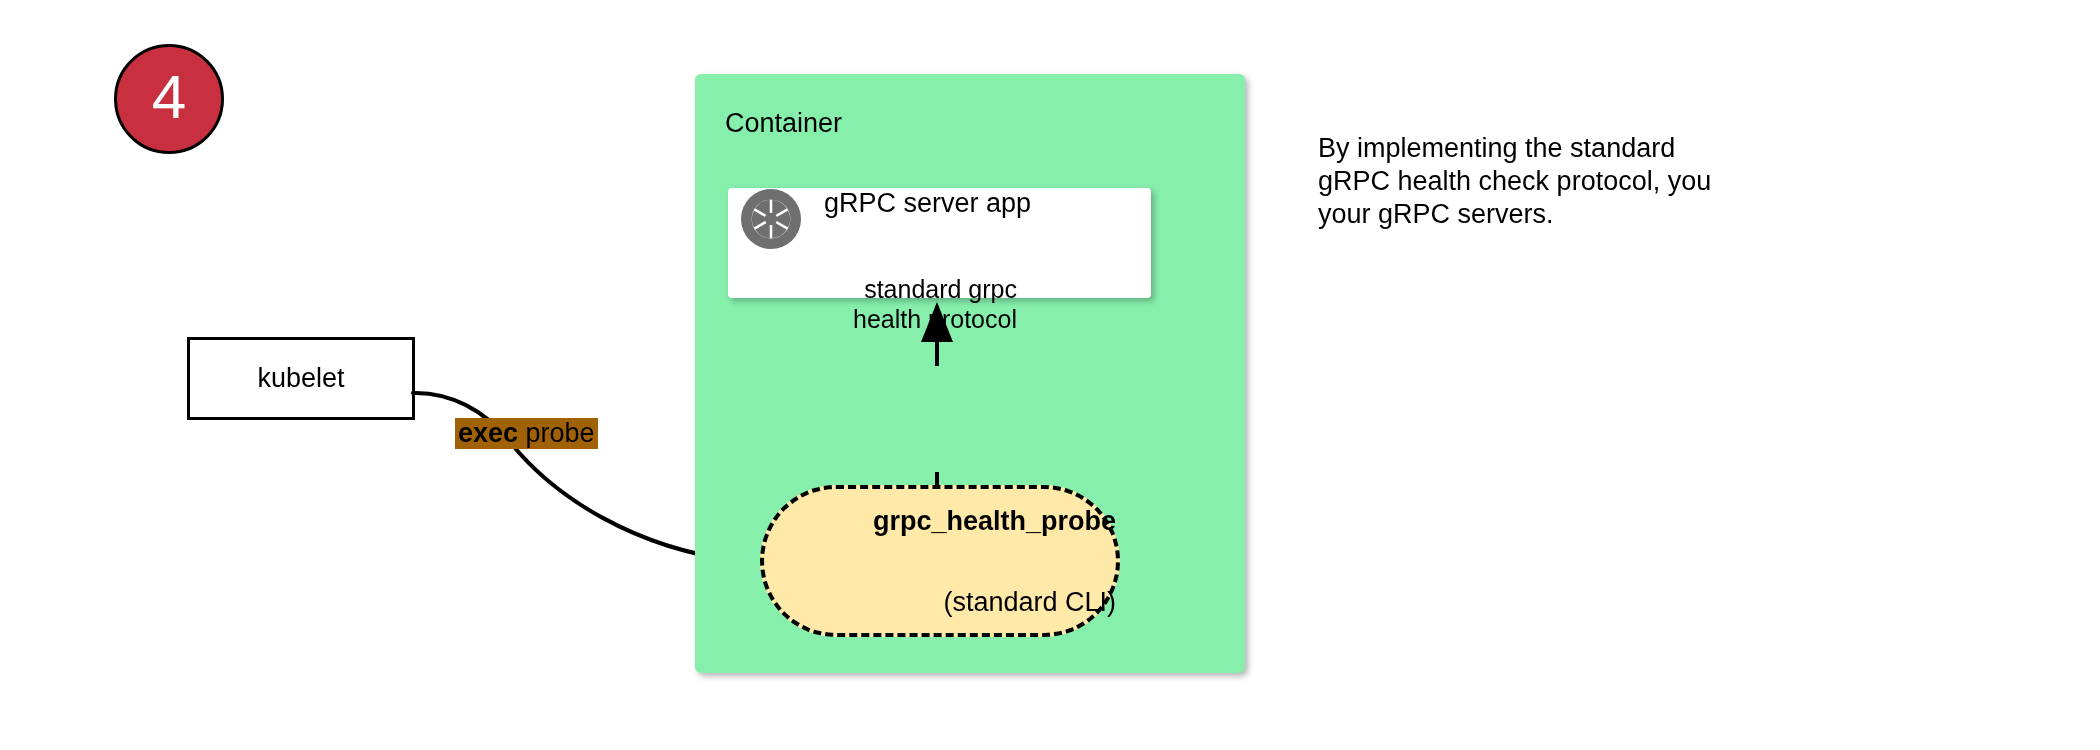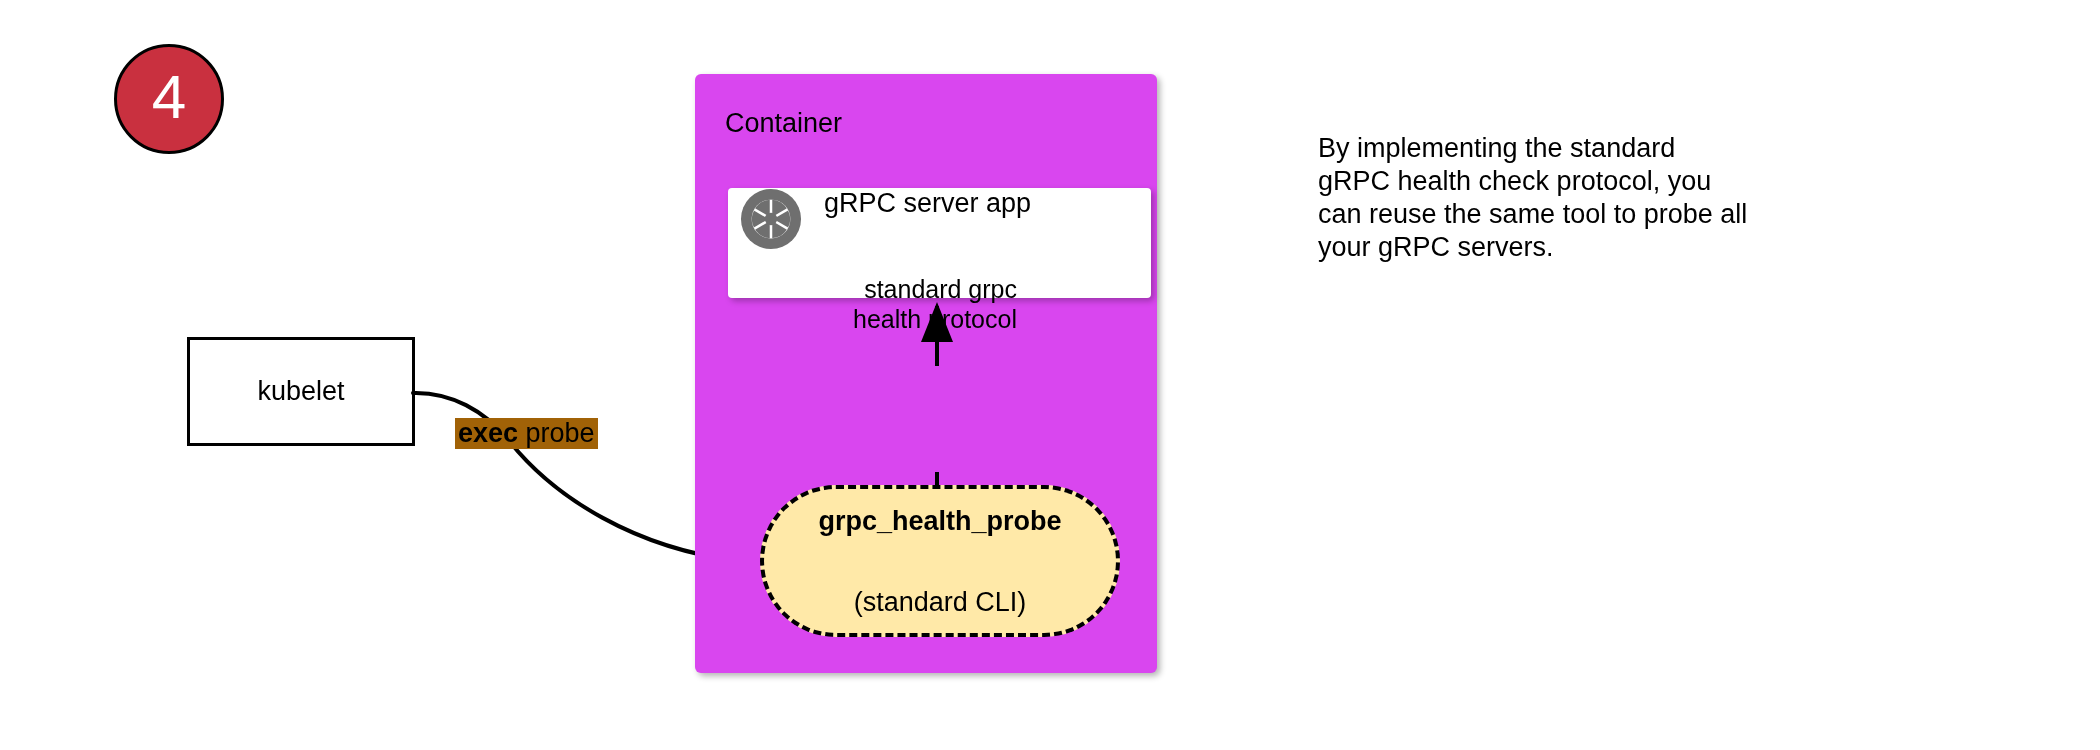--- a/index.html
+++ b/index.html
@@ -46,41 +46,41 @@
     letter-spacing: 0px;
     transform: translateY(-2px);
   }
 
   
   .kubelet-box {
     position: absolute;
     left: 187px;
     top: 337px;
     width: 228px;
-    height: 109px;
+    height: 83px;
     background: #ffffff;
     border: 3px solid #000000;
     box-sizing: border-box;
     display: flex;
     align-items: center;
     justify-content: center;
   }
   .kubelet-label {
     font-size: 27px;
     color: #000000;
   }
 
   
   .container-panel {
     position: absolute;
     left: 695px;
     top: 74px;
-    width: 462px;
+    width: 550px;
     height: 599px;
-    background: #d946ef;
+    background: #86efac;
     border-radius: 6px;
     box-shadow: 3px 3px 6px rgba(0,0,0,0.30);
   }
   .container-title {
     position: absolute;
     left: 30px;
     top: 34px;
     font-size: 27px;
     color: #000000;
     white-space: nowrap;
@@ -141,21 +141,21 @@
     left: 65px;
     top: 411px;
     width: 360px;
     height: 152px;
     background: #ffe9a8;
     border: 4px dashed #000000;
     border-radius: 76px;
     box-sizing: border-box;
     display: flex;
     flex-direction: column;
-    align-items: center;
+    align-items: flex-end;
     justify-content: center;
   }
   .probe-title {
     font-size: 27px;
     font-weight: bold;
     color: #000000;
     line-height: 34px;
     white-space: nowrap;
   }
   .probe-sub {
@@ -278,17 +278,16 @@
     <div class="probe-pill">
       <div class="probe-title">grpc_health_probe</div>
       <div class="probe-sub">(standard CLI)</div>
     </div>
 
   </div>
 
   <div class="caption">
     <div class="caption-line">By implementing the standard</div>
     <div class="caption-line">gRPC health check protocol, you</div>
-    <div class="caption-line">can reuse the same tool to probe all</div>
     <div class="caption-line">your gRPC servers.</div>
   </div>
 
 </div>
 
 </body></html>

